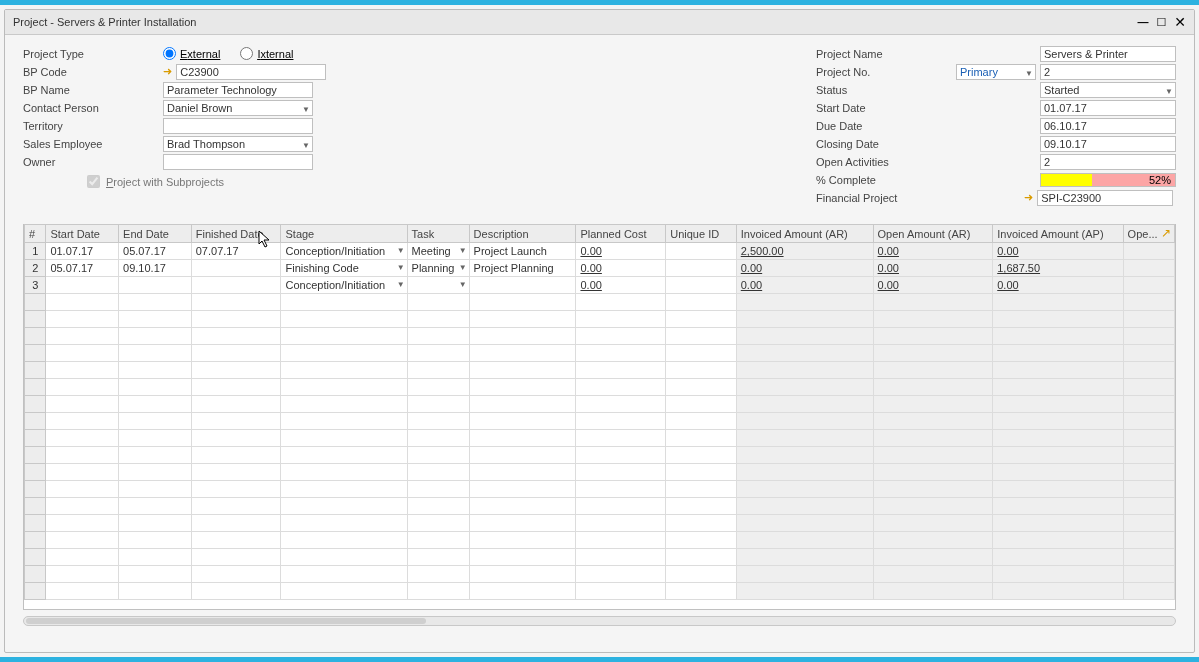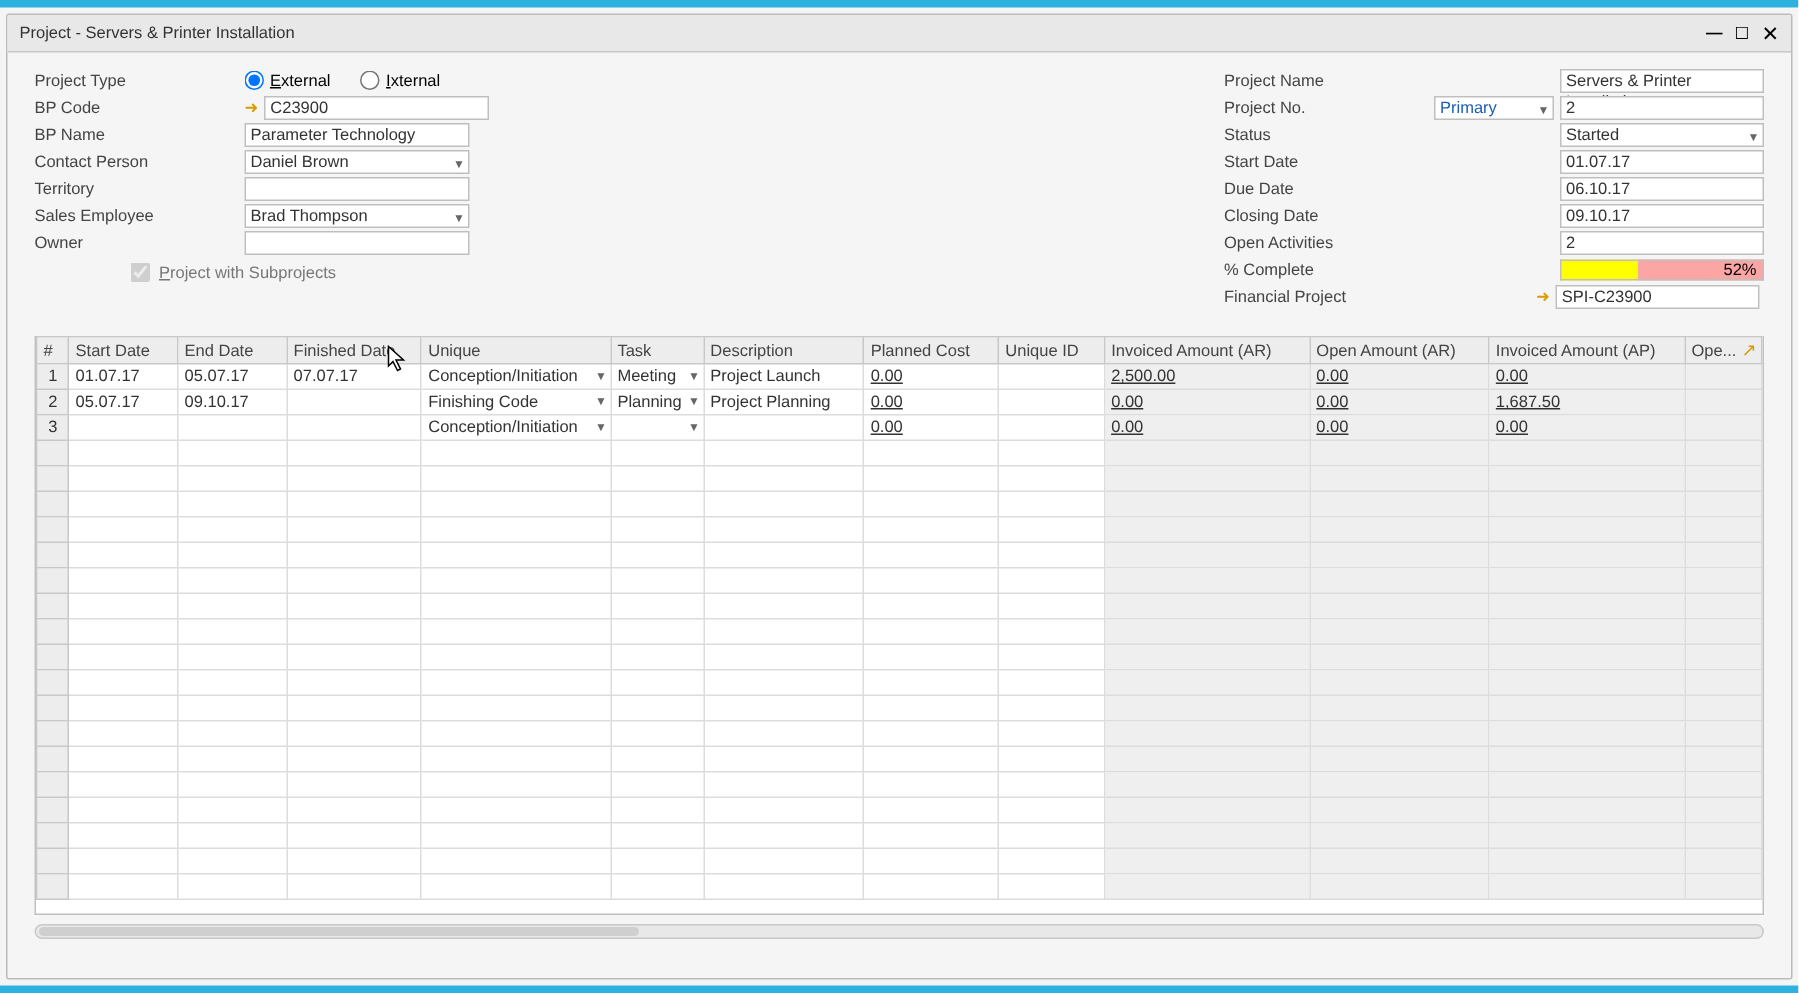--- a/index.html
+++ b/index.html
@@ -13,21 +13,21 @@
   .content { padding: 10px 18px 8px 18px; flex: 1; display: flex; flex-direction: column; }
   .top-form { display: flex; justify-content: space-between; }
   .form-col { display: flex; flex-direction: column; gap: 1px; }
   .form-row { display: flex; align-items: center; height: 17px; }
   .lbl { width: 140px; color: #444; }
   .lbl-r { width: 140px; color: #444; margin-left: 28px; }
   .fld { height: 16px; border: 1px solid #bfbfbf; background: #fff; padding: 0 3px; line-height: 14px; color: #333; }
   .fld.w150 { width: 150px; }
   .fld.w136 { width: 136px; }
   .arrow-link { color: #d99b00; margin-right: 4px; font-size: 11px; }
-  .radio-g { display: flex; gap: 20px; align-items: flex-end;}
+  .radio-g { display: flex; gap: 20px; align-items: flex-end; text-decoration: underline;}
   .radio-g label { display:flex; align-items:center; gap:4px; }
   .underline { text-decoration: underline; }
   .dropdown { position: relative; }
   .dropdown::after { content: "▼"; position: absolute; right: 2px; top: 2px; font-size: 8px; color:#666; pointer-events:none;}
   .chk-row { display:flex; align-items:center; gap:6px; margin-top:4px; margin-left:64px; color:#777;}
   .chk-row input { accent-color: #777;}
   .progress-cell { display:flex; align-items:center; width: 136px; }
   .progress-bar { flex:0 0 52px; height: 14px; background: #ffff00; border:1px solid #bfbfbf; border-right:none;}
   .progress-rest { flex:1; height:14px; border:1px solid #bfbfbf; border-left:none; text-align:right; padding-right:4px; line-height:12px; background:#fca5a5;}
 
@@ -186,21 +186,21 @@
                 <col style="width:112px">
                 <col style="width:122px">
                 <col style="width:48px">
           </colgroup>
           <thead>
             <tr>
               <th>#</th>
               <th>Start Date</th>
               <th>End Date</th>
               <th>Finished Date</th>
-              <th>Unique</th>
+              <th>Stage</th>
               <th>Task</th>
               <th>Description</th>
               <th>Planned Cost</th>
               <th>Unique ID</th>
               <th>Invoiced Amount (AR)</th>
               <th>Open Amount (AR)</th>
               <th>Invoiced Amount (AP)</th>
               <th>Ope...</th>
             </tr>
           </thead>

